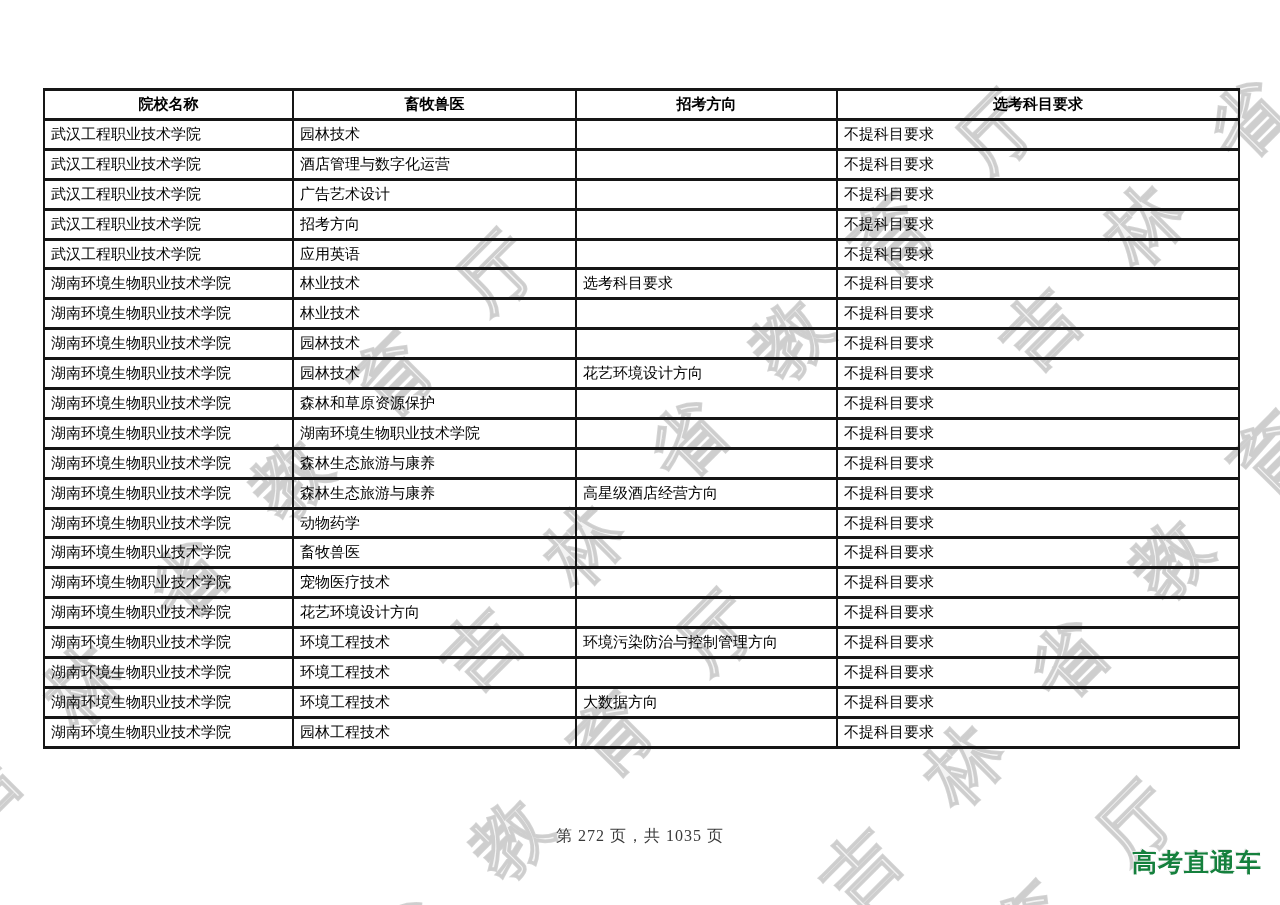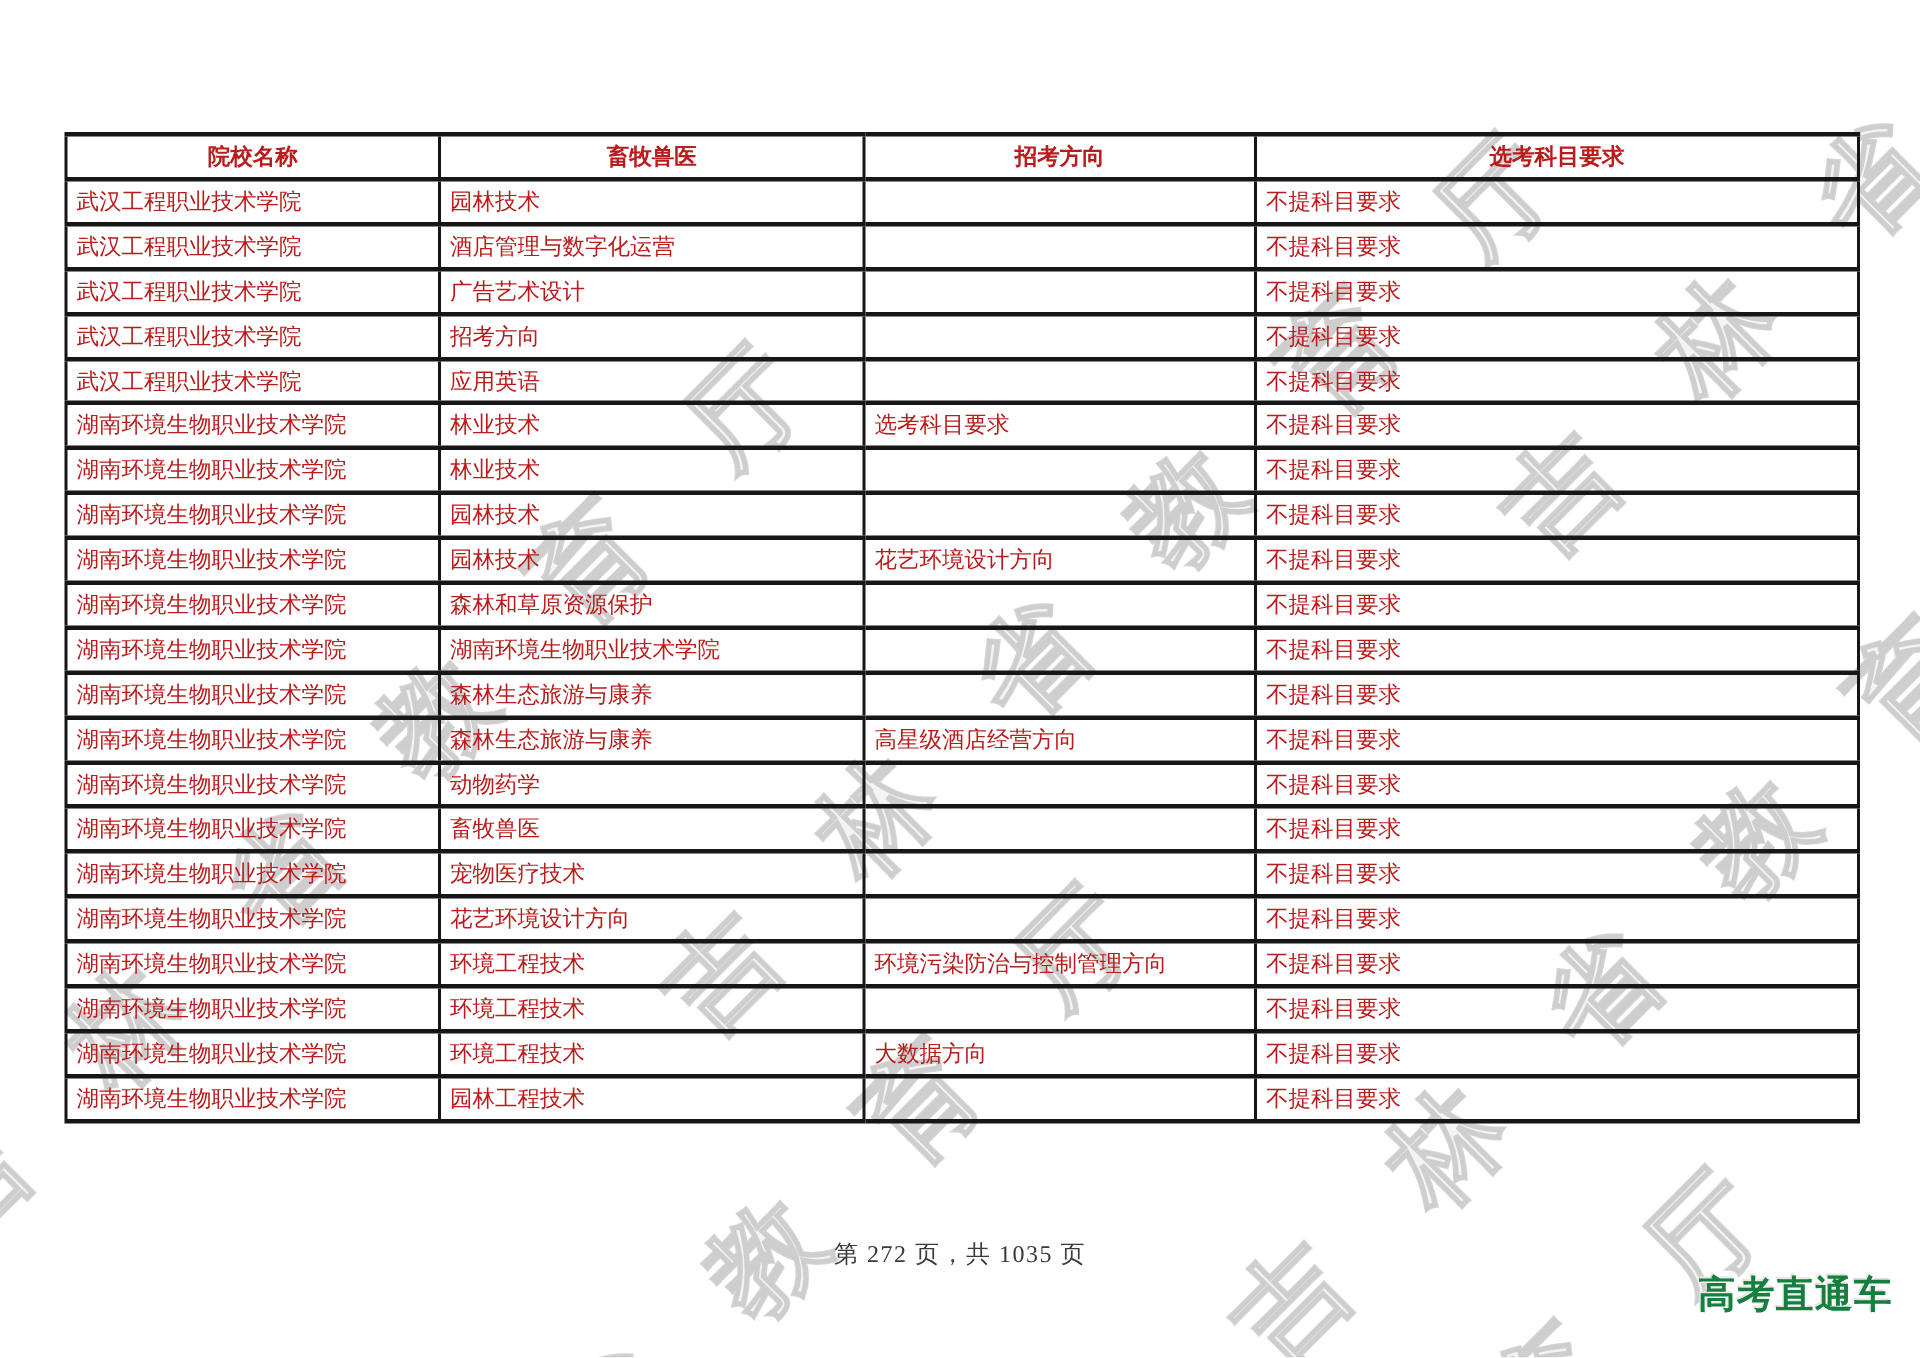--- a/index.html
+++ b/index.html
@@ -38,21 +38,21 @@
   
   .doc-table {
     position: absolute;
     left: 43px;
     top: 88px;
     width: 1195px;
     border-collapse: collapse;
     table-layout: fixed;
     z-index: 2;
     font-size: 15px;
-    color: #b91c1c;
+    color: #000000;
   }
   .doc-table th, .doc-table td {
     border-left: 2px solid #161616;
     border-right: 2px solid #161616;
     border-top: 3px solid #161616;
     border-bottom: 3px solid #161616;
     overflow: hidden;
     white-space: nowrap;
     vertical-align: middle;
   }

